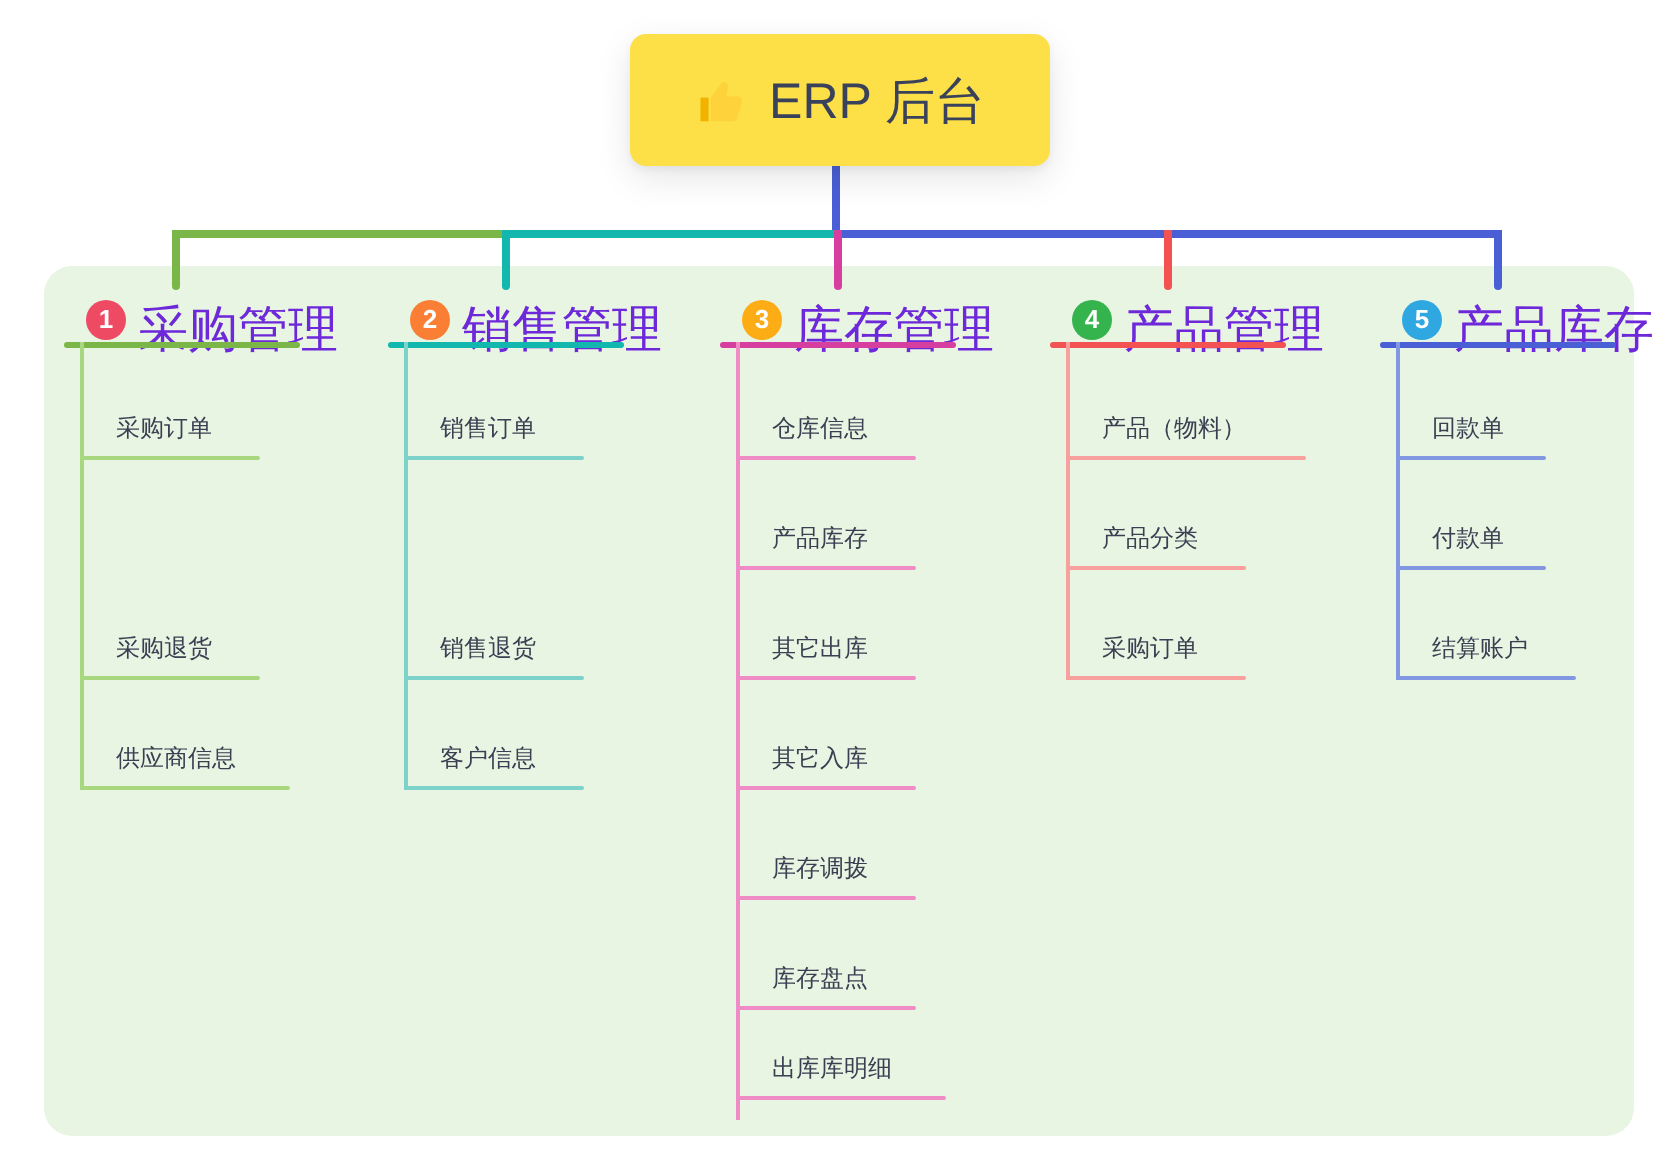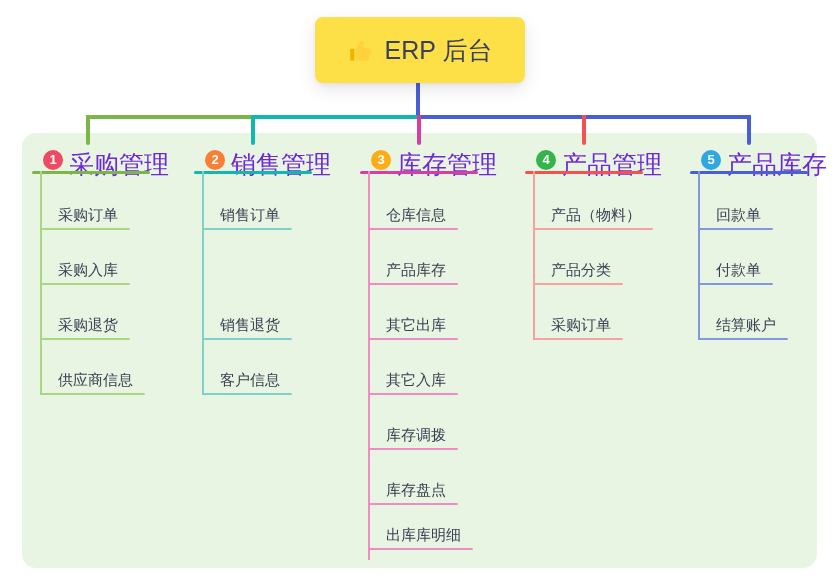--- a/index.html
+++ b/index.html
@@ -29,21 +29,21 @@
   .badge{position:absolute;left:11px;top:2px;width:20px;height:20px;border-radius:50%;
     color:#ffffff;font-size:13px;line-height:20px;text-align:center;font-weight:700;}
   .btitle{position:absolute;left:37px;top:0;font-size:25px;color:#6d28d9;font-weight:500;
     white-space:nowrap;cursor:pointer;}
   .bline{position:absolute;left:0;top:23px;width:118px;height:3px;border-radius:2px;}
   .stem{position:absolute;left:8px;top:23px;width:2px;}
   .stem.n3{height:169px}.stem.n4{height:224px}.stem.n7{height:389px}
 
   .child{position:absolute;left:0;width:175px;height:32px;}
   .r0{top:53px}.r1{top:108px}.r2{top:163px}.r3{top:218px}.r4{top:273px}.r5{top:328px}.r6{top:373px}
-  .child-label{position:absolute;left:26px;top:5px;font-size:15px;color:#3a4052;
+  .child-label{position:absolute;left:26px;top:5px;font-size:12px;color:#3a4052;
     white-space:nowrap;cursor:pointer;}
   .child-underline{position:absolute;left:8px;top:27px;height:2px;border-radius:1px;}
 </style>
 </head>
 <body>
 
 <div class="stage">
 
   <div class="panel" style="background-color: rgb(233, 245, 227);"></div>
 
@@ -67,24 +67,20 @@
     <span class="root-title">ERP 后台</span>
   </div>
 
   <div class="branch b0">
     <span class="badge" style="background-color: rgb(239, 74, 100);">1</span>
     <span class="btitle">采购管理</span>
     <div class="bline" style="background-color: rgb(122, 182, 72);"></div>
     <div class="stem n4" style="background-color: rgb(169, 215, 127);"></div>
     <div class="child r0">
       <span class="child-label">采购订单</span>
-      <div class="child-underline" style="background-color: rgb(169, 215, 127); width: 90px;"></div>
-    </div>
-    <div class="child r1">
-      <span class="child-label">采购入库</span>
       <div class="child-underline" style="background-color: rgb(169, 215, 127); width: 90px;"></div>
     </div>
     <div class="child r2">
       <span class="child-label">采购退货</span>
       <div class="child-underline" style="background-color: rgb(169, 215, 127); width: 90px;"></div>
     </div>
     <div class="child r3">
       <span class="child-label">供应商信息</span>
       <div class="child-underline" style="background-color: rgb(169, 215, 127); width: 105px;"></div>
     </div>

